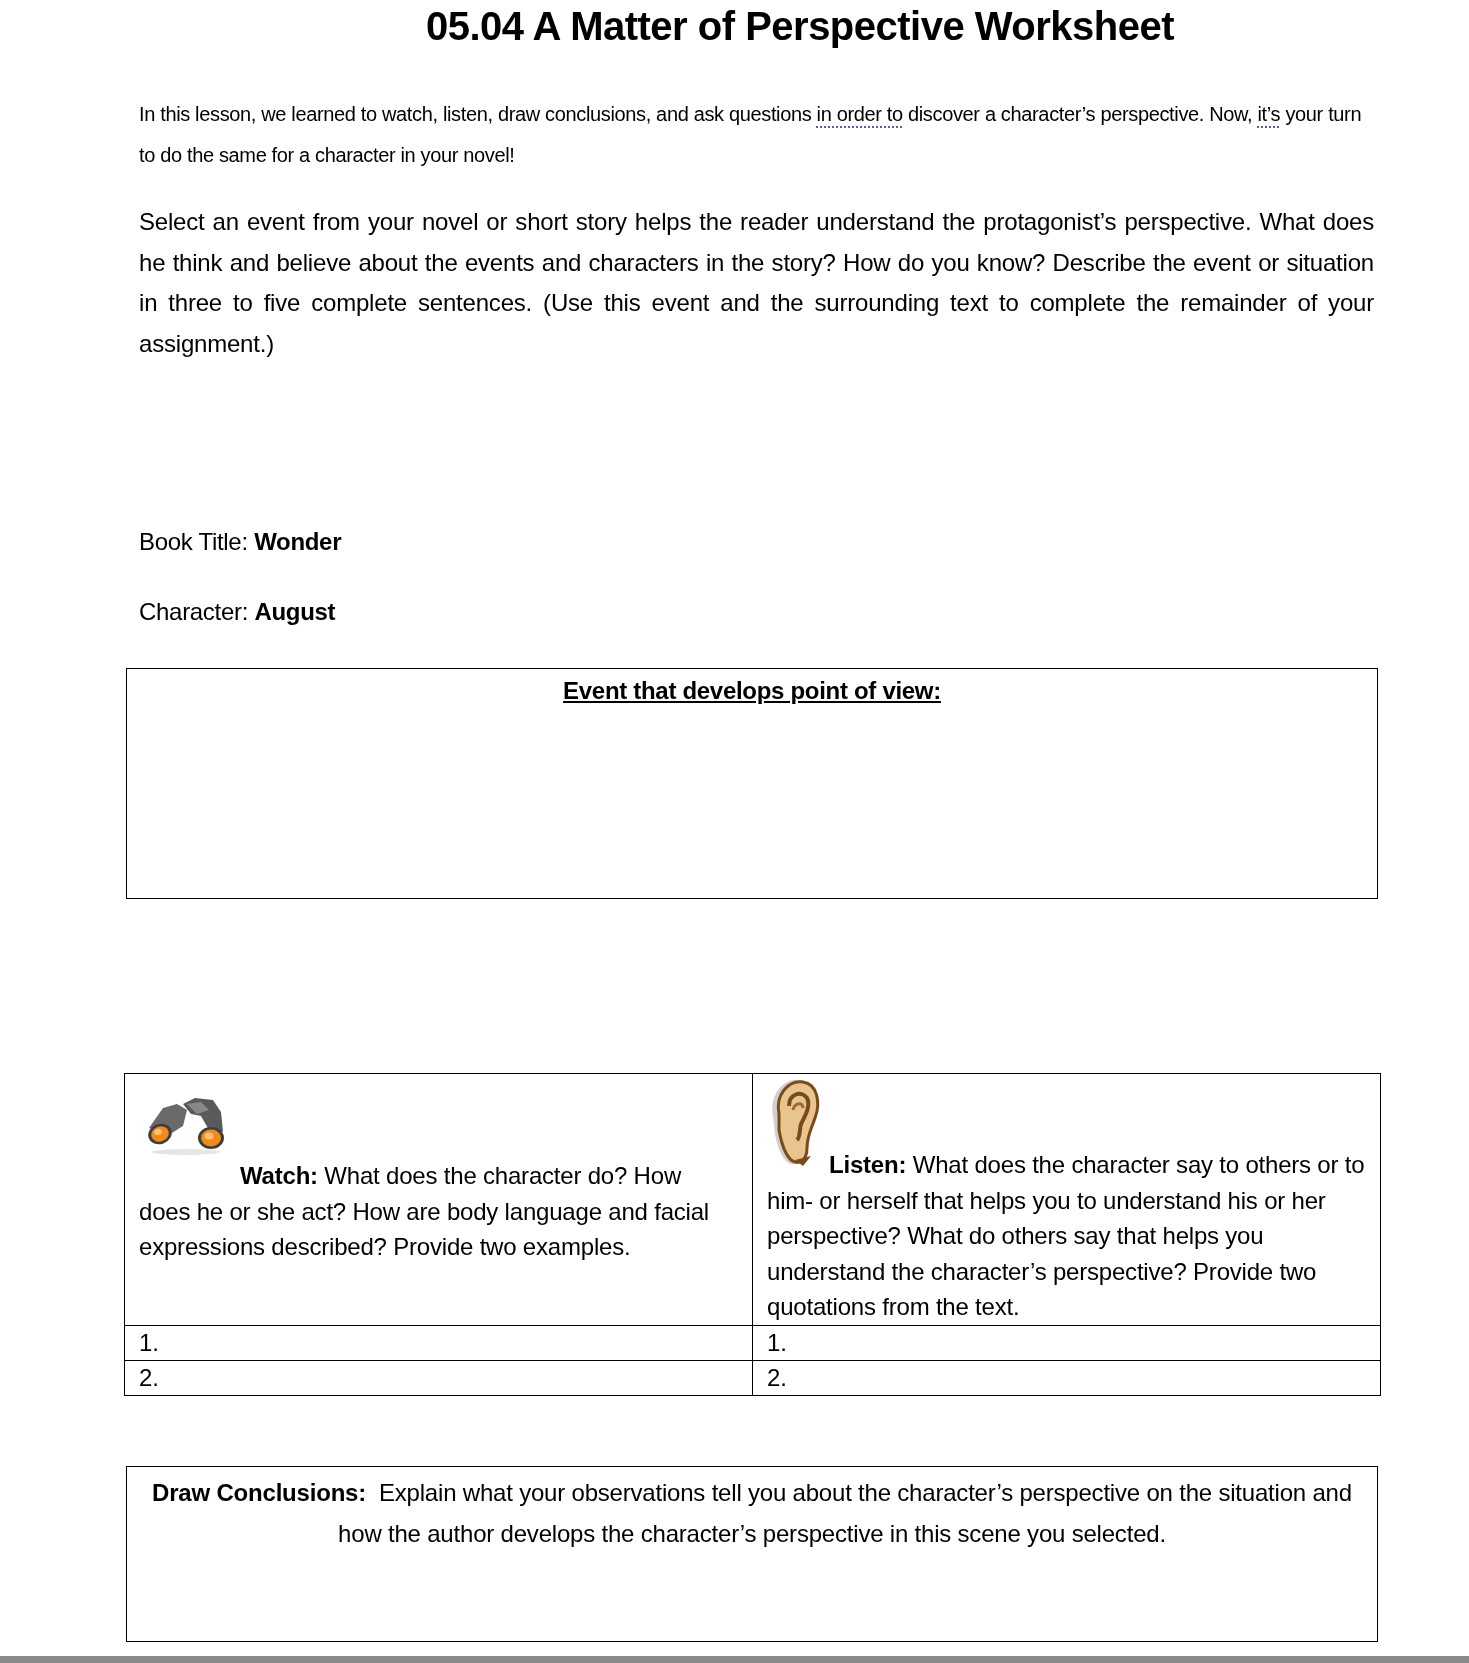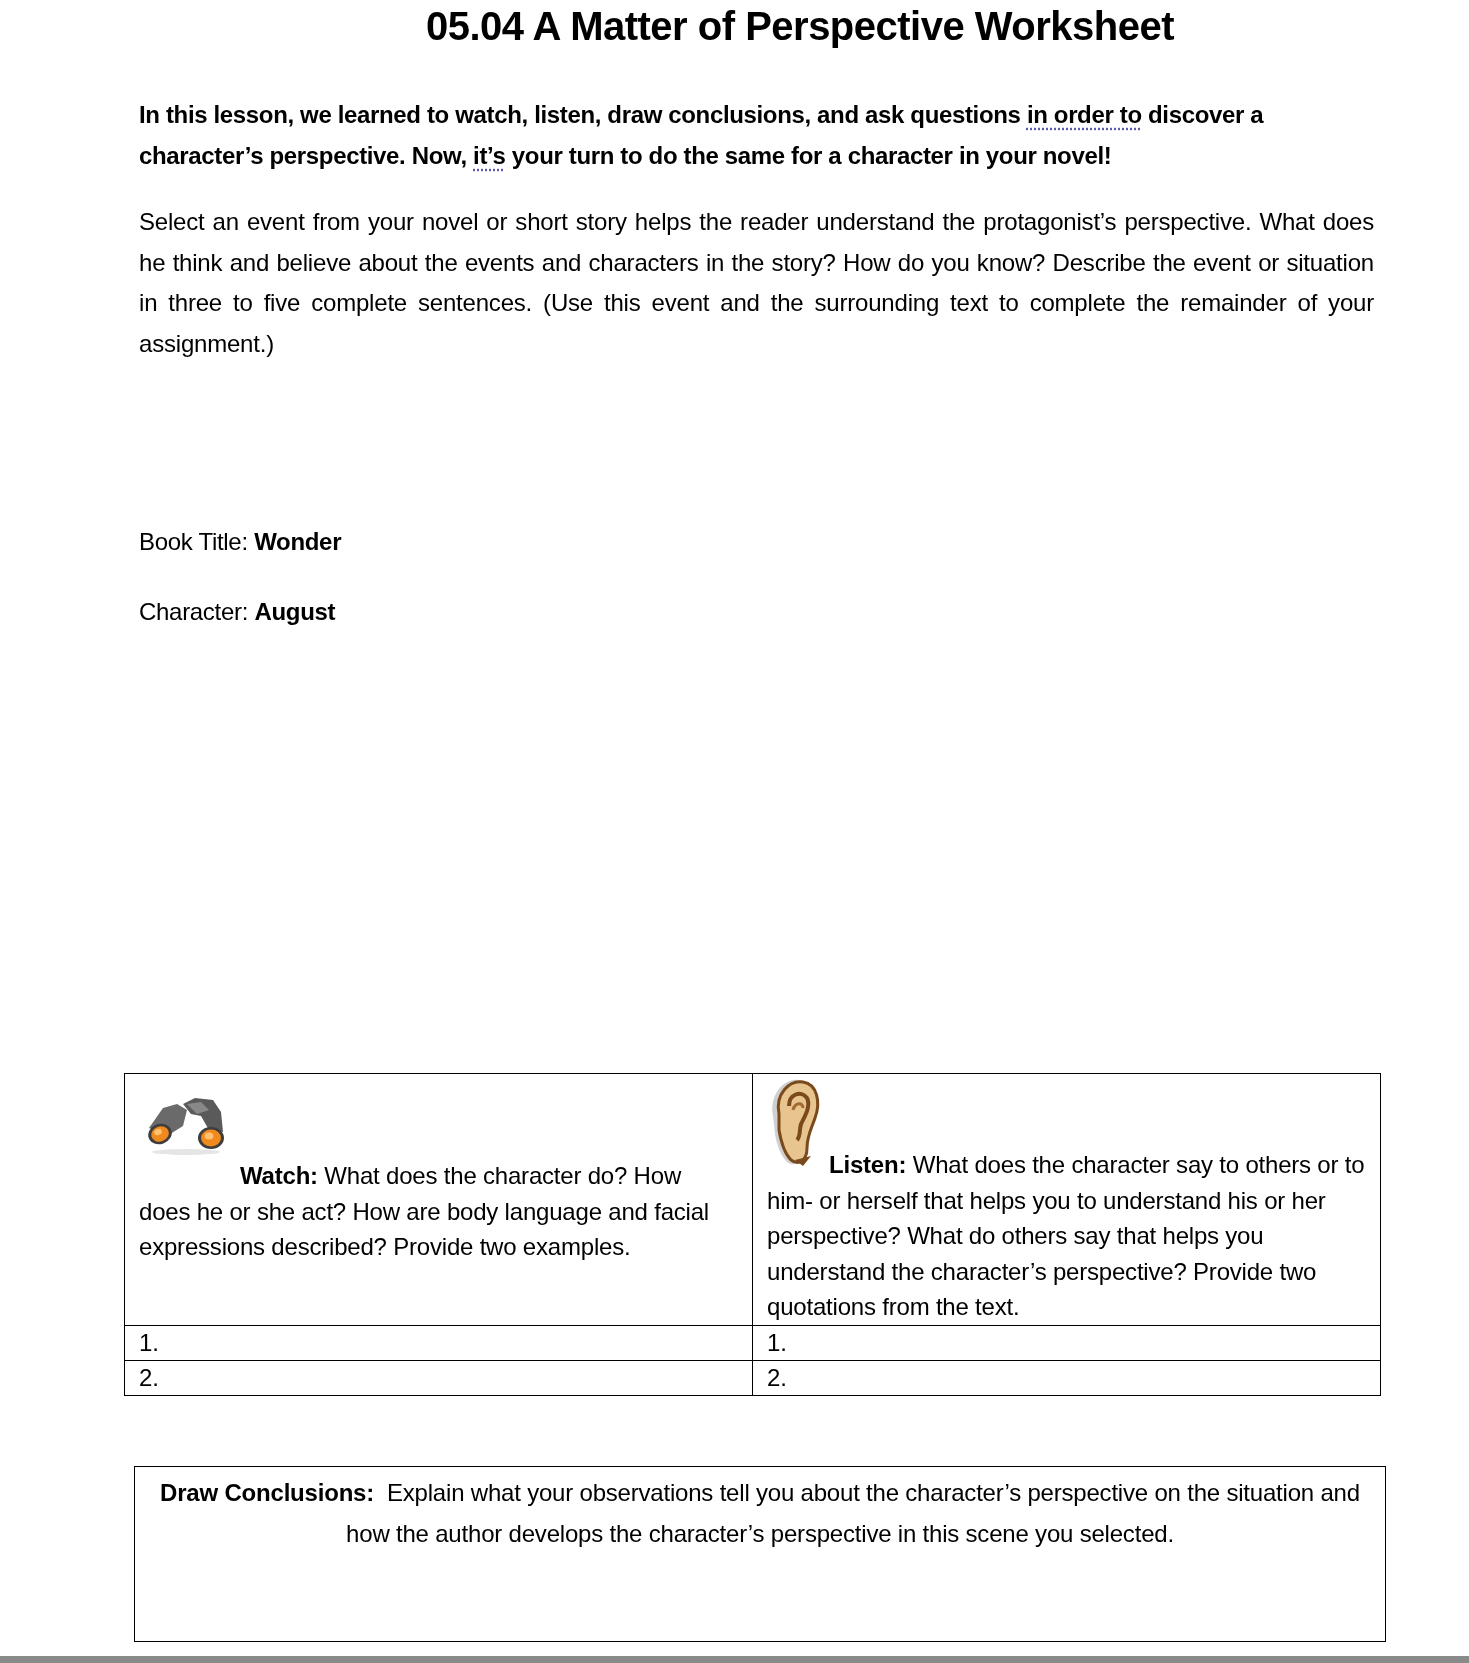--- a/index.html
+++ b/index.html
@@ -9,21 +9,21 @@
   }
   .page { position: absolute; left: 0; top: 0; width: 1469px; height: 1656px; background: #fff; }
   .bottom-bar { position: absolute; left: 0; top: 1656px; width: 1469px; height: 7px; background: #8a8a8a; }
 
   .title {
     position: absolute; left: 0; width: 1600px; top: 4px; text-align: center;
     font-size: 40px; font-weight: bold; letter-spacing: -0.5px;
   }
   .intro {
     position: absolute; left: 139px; top: 94px; width: 1235px;
-    font-size: 24px; font-weight: bold; line-height: 41px; letter-spacing: -0.35px;
+    font-size: 20px; font-weight: normal; line-height: 41px; letter-spacing: -0.35px;
   }
   .dotted { text-decoration: underline dotted #5a5ab0; text-underline-offset: 5px; }
 
   .instructions {
     position: absolute; left: 139px; top: 202px; width: 1235px;
     font-size: 24px; line-height: 40.5px; text-align: justify; letter-spacing: -0.2px;
   }
   .state {
     position: absolute; left: 139px; top: 460px; font-size: 24px; font-weight: bold; letter-spacing: -0.35px;
   }
@@ -55,21 +55,21 @@
   }
   .evidence-table td.inner-left { border-right: 1px solid #000; }
   .head-cell { height: 248px; position: relative; }
   .prompt { line-height: 35.5px; }
   .answer-cell { height: 34px; line-height: 34px; }
   .binoculars { position: absolute; left: 18px; top: 18px; width: 86px; height: 64px; }
   .ear { position: absolute; left: 12px; top: 2px; width: 60px; height: 96px; }
 
   .conclusions-box {
     position: absolute; left: 126px; top: 1466px; width: 1252px; height: 176px;
-    border: 1.5px solid #000; box-sizing: border-box; margin-left: 8px;
+    border: 1.5px solid #000; box-sizing: border-box;
   }
   .conclusions-text {
     position: absolute; left: 20px; right: 20px; top: 5px; text-align: center;
     font-size: 24px; line-height: 41px; letter-spacing: -0.2px;
   }
 </style>
 </head>
 <body>
 
 <div class="page">
@@ -84,20 +84,23 @@
 
 
   <div class="field-line book">
     <span>Book Title: </span><b>Wonder</b>
   </div>
 
   <div class="field-line char">
     <span>Character: </span><b>August</b>
   </div>
 
+  <div class="event-box">
+    <div class="event-heading">Event that develops point of view:</div>
+  </div>
 
 
   <table class="evidence-table">
     <colgroup>
         <col style="width:628px">
         <col style="width:628px">
       </colgroup>
     <tbody>
         <tr>
       <td class="head-cell inner-left">

